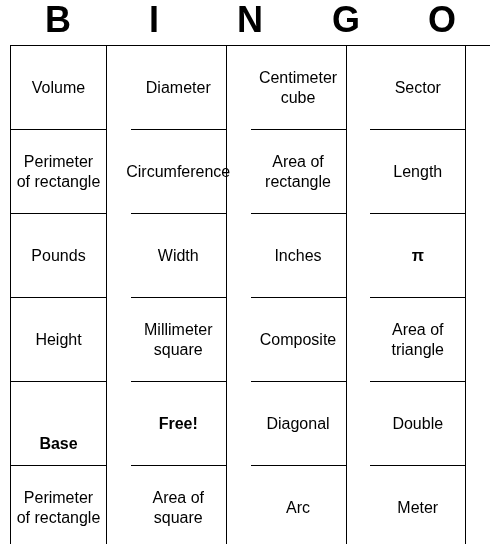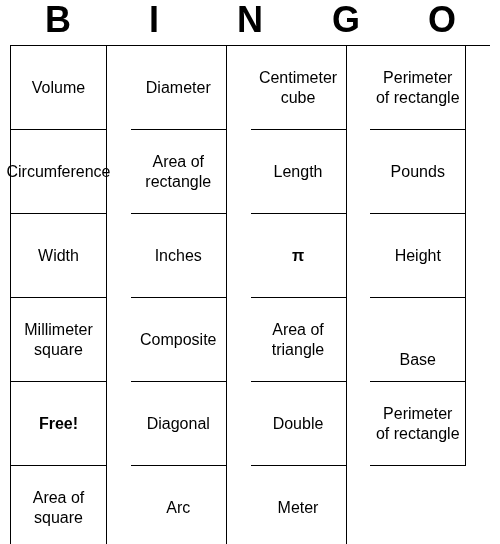--- a/index.html
+++ b/index.html
@@ -68,20 +68,23 @@
   <div class="bingo-cell">
         <span class="xl">Volume</span>
       </div>
       <div class="bingo-cell">
         <span class="lg">Diameter</span>
       </div>
       <div class="bingo-cell">
         <span class="sm">Centimeter cube</span>
       </div>
       <div class="bingo-cell">
+        <span class="lg">Sector</span>
+      </div>
+      <div class="bingo-cell">
         <span class="sm">Perimeter of rectangle</span>
       </div>
       <div class="bingo-cell">
         <span class="xs">Circumference</span>
       </div>
       <div class="bingo-cell">
         <span class="sm">Area of rectangle</span>
       </div>
       <div class="bingo-cell">
         <span class="lg">Length</span>
@@ -104,21 +107,21 @@
       <div class="bingo-cell">
         <span class="sm">Millimeter square</span>
       </div>
       <div class="bingo-cell">
         <span class="sm">Composite</span>
       </div>
       <div class="bingo-cell">
         <span class="sm">Area of triangle</span>
       </div>
       <div class="bingo-cell">
-        <span class="xl" style="font-weight: normal; margin-top: 40px;">Base</span>
+        <span class="xl" style="font-weight: bold; margin-top: 40px;">Base</span>
       </div>
       <div class="bingo-cell">
         <span class="xl" style="font-weight: bold;">Free!</span>
       </div>
       <div class="bingo-cell">
         <span class="md">Diagonal</span>
       </div>
       <div class="bingo-cell">
         <span class="md">Double</span>
       </div>

